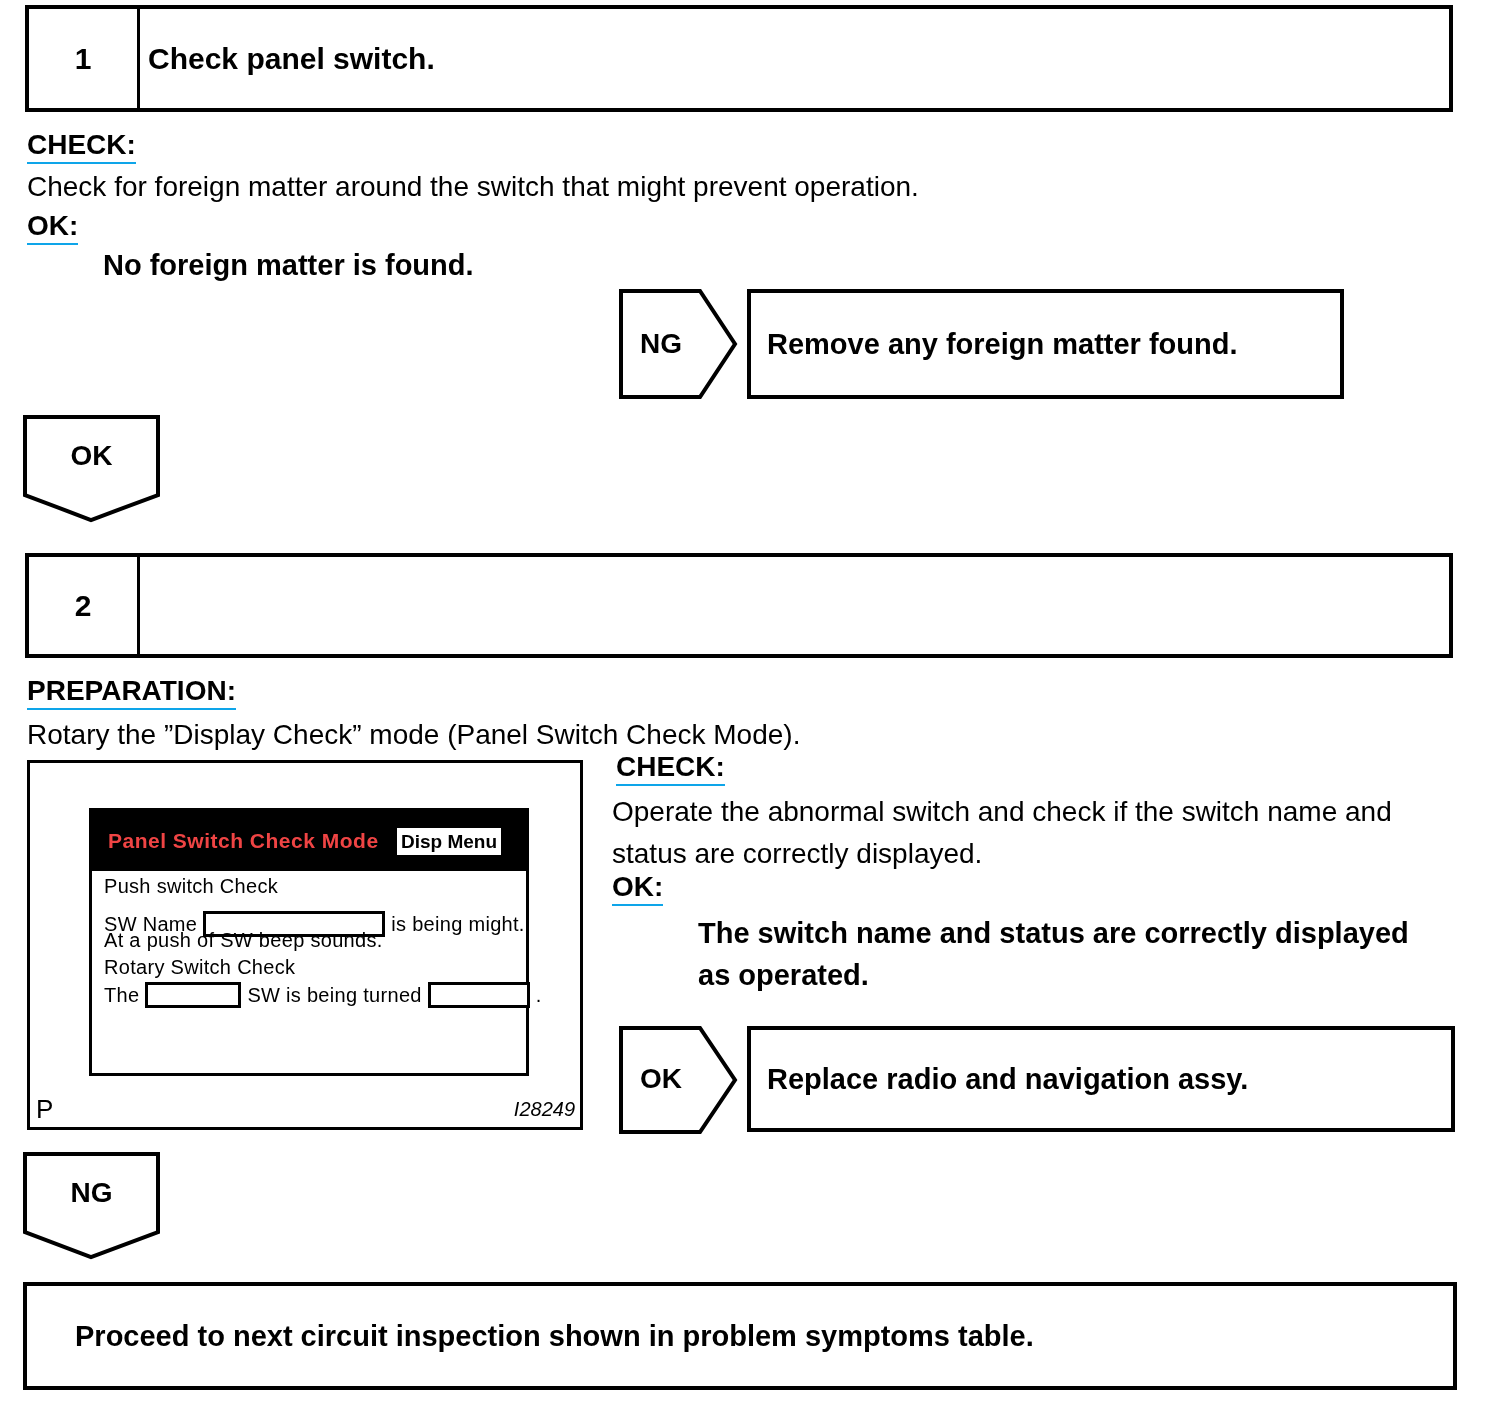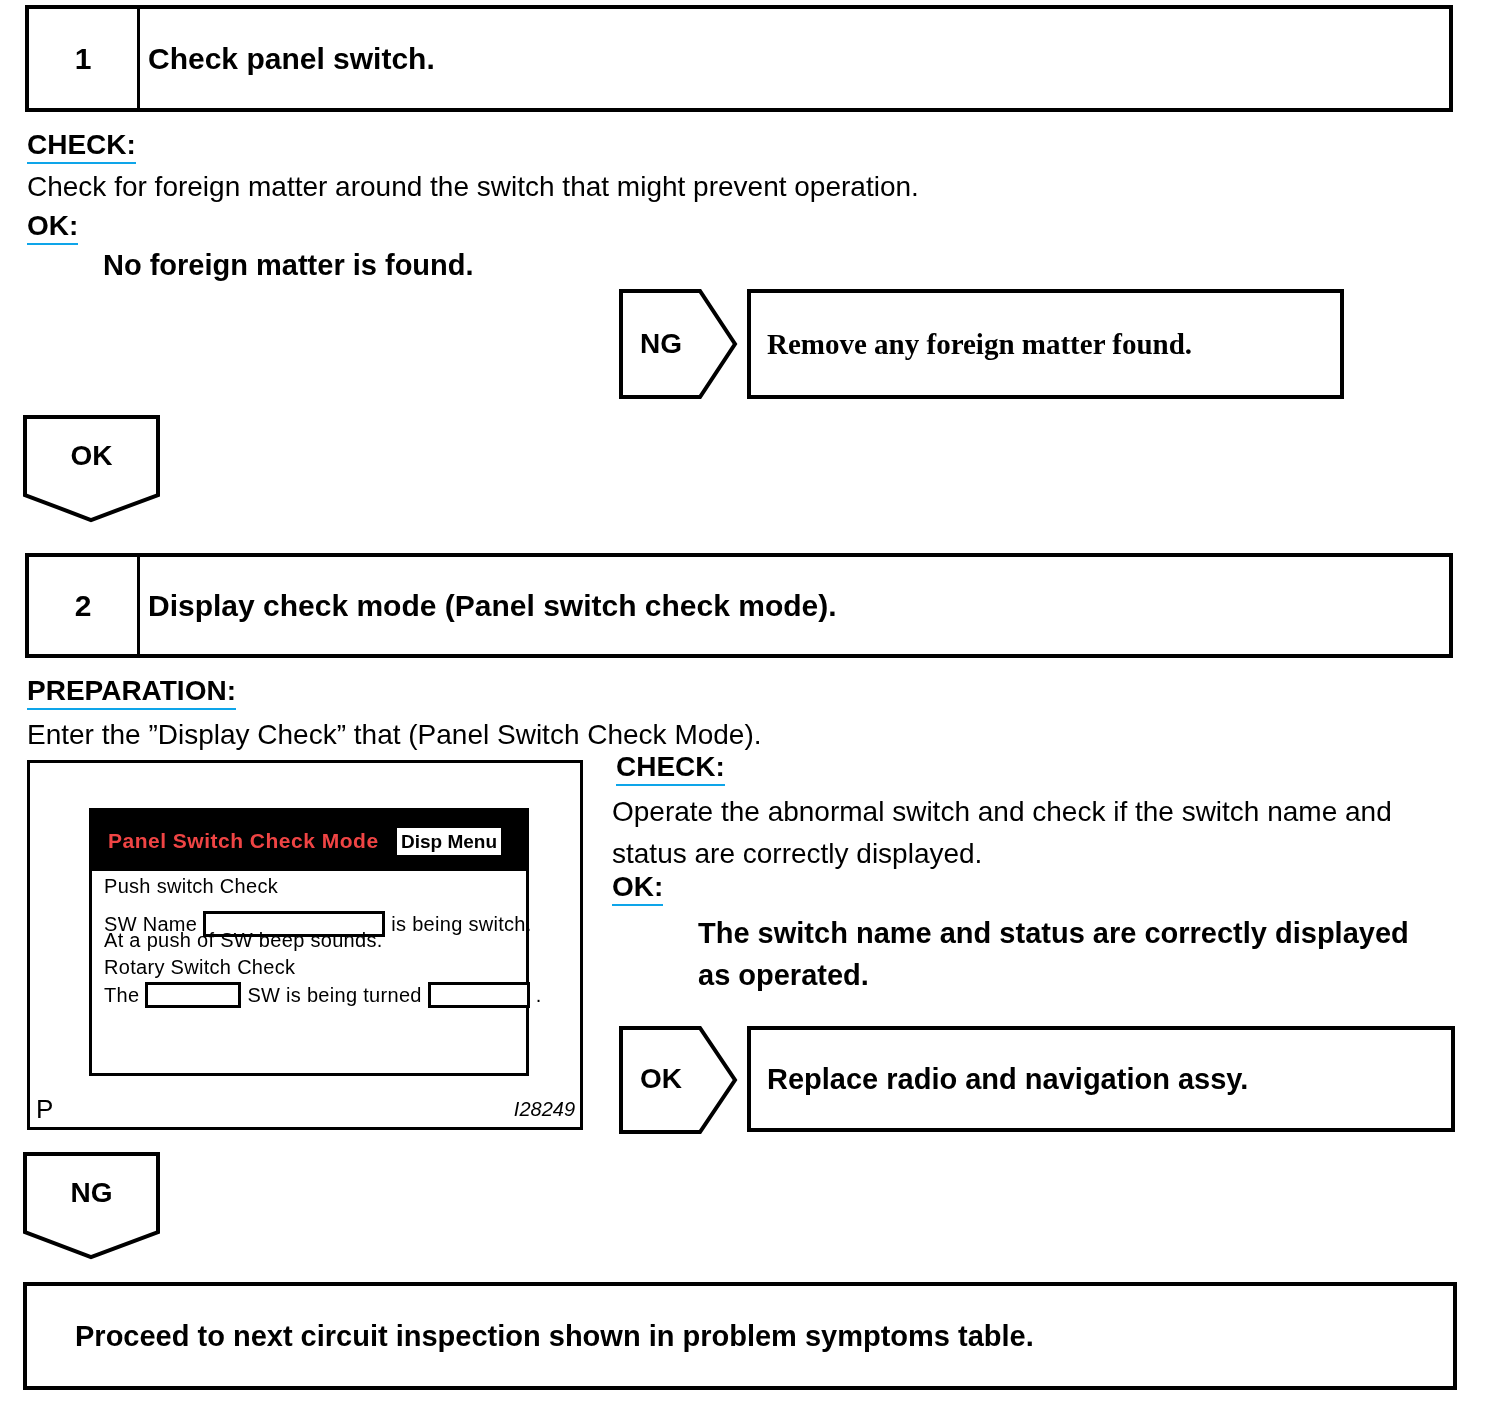--- a/index.html
+++ b/index.html
@@ -113,53 +113,52 @@
   <span class="sec-label">OK:</span>
 </div>
 <div class="abs bold-statement" style="left:103px; top:249px;">No foreign matter is found.</div>
 
 <div class="abs arrow-right" style="left:619px; top:289px;">
   <svg width="119" height="110" viewBox="0 0 119 110">
     <polygon points="2,2 81,2 116,55 81,108 2,108" fill="#fff" stroke="#000" stroke-width="4"></polygon>
   </svg>
   <div class="lbl">NG</div>
 </div>
-<div class="abs action-box" style="left:747px; top:289px; width:597px; height:110px;font-family:Liberation Serif, serif;">
+<div class="abs action-box" style="left:747px; top:289px; width:597px; height:110px;">
   <span>Remove any foreign matter found.</span>
 </div>
 
 <div class="abs arrow-down" style="left:23px; top:415px;">
   <svg width="137" height="108" viewBox="0 0 137 108">
     <polygon points="2,2 135,2 135,80 68,105 2,80" fill="#fff" stroke="#000" stroke-width="4"></polygon>
   </svg>
   <div class="lbl">OK</div>
 </div>
 
 <div class="abs step-header" style="top:553px; height:105px;">
   <div class="step-num">2</div>
-  <div class="step-title">Display check mode (Panel switch check mode).</div>
 </div>
 
 <div class="abs" style="left:27px; top:676px;">
   <span class="sec-label">PREPARATION:</span>
 </div>
-<div class="abs body-text" style="left:27px; top:719px;">Enter the ”Display Check” that (Panel Switch Check Mode).</div>
+<div class="abs body-text" style="left:27px; top:719px;">Rotary the ”Display Check” mode (Panel Switch Check Mode).</div>
 
 <div class="abs figure-frame">
   <div class="screen">
     <div class="screen-bar">
       <span class="screen-bar-title">Panel Switch Check Mode</span>
       <span class="disp-btn">Disp Menu</span>
     </div>
     <div class="screen-body">
       <div class="scr-row" style="top:4px;">Push switch Check</div>
       <div class="scr-row" style="top:40px;text-align:right;">
         <span>SW Name</span>
         <span class="blank-field" style="width:182px;"></span>
-        <span>is being switch.</span>
+        <span>is being might.</span>
       </div>
       <div class="scr-row" style="top:58px;">At a push of SW beep sounds.</div>
       <div class="scr-row" style="top:85px;">Rotary Switch Check</div>
       <div class="scr-row" style="top:111px;">
         <span>The</span>
         <span class="blank-field" style="width:96px;"></span>
         <span>SW is being turned</span>
         <span class="blank-field" style="width:102px;"></span>
         <span>.</span>
       </div>

